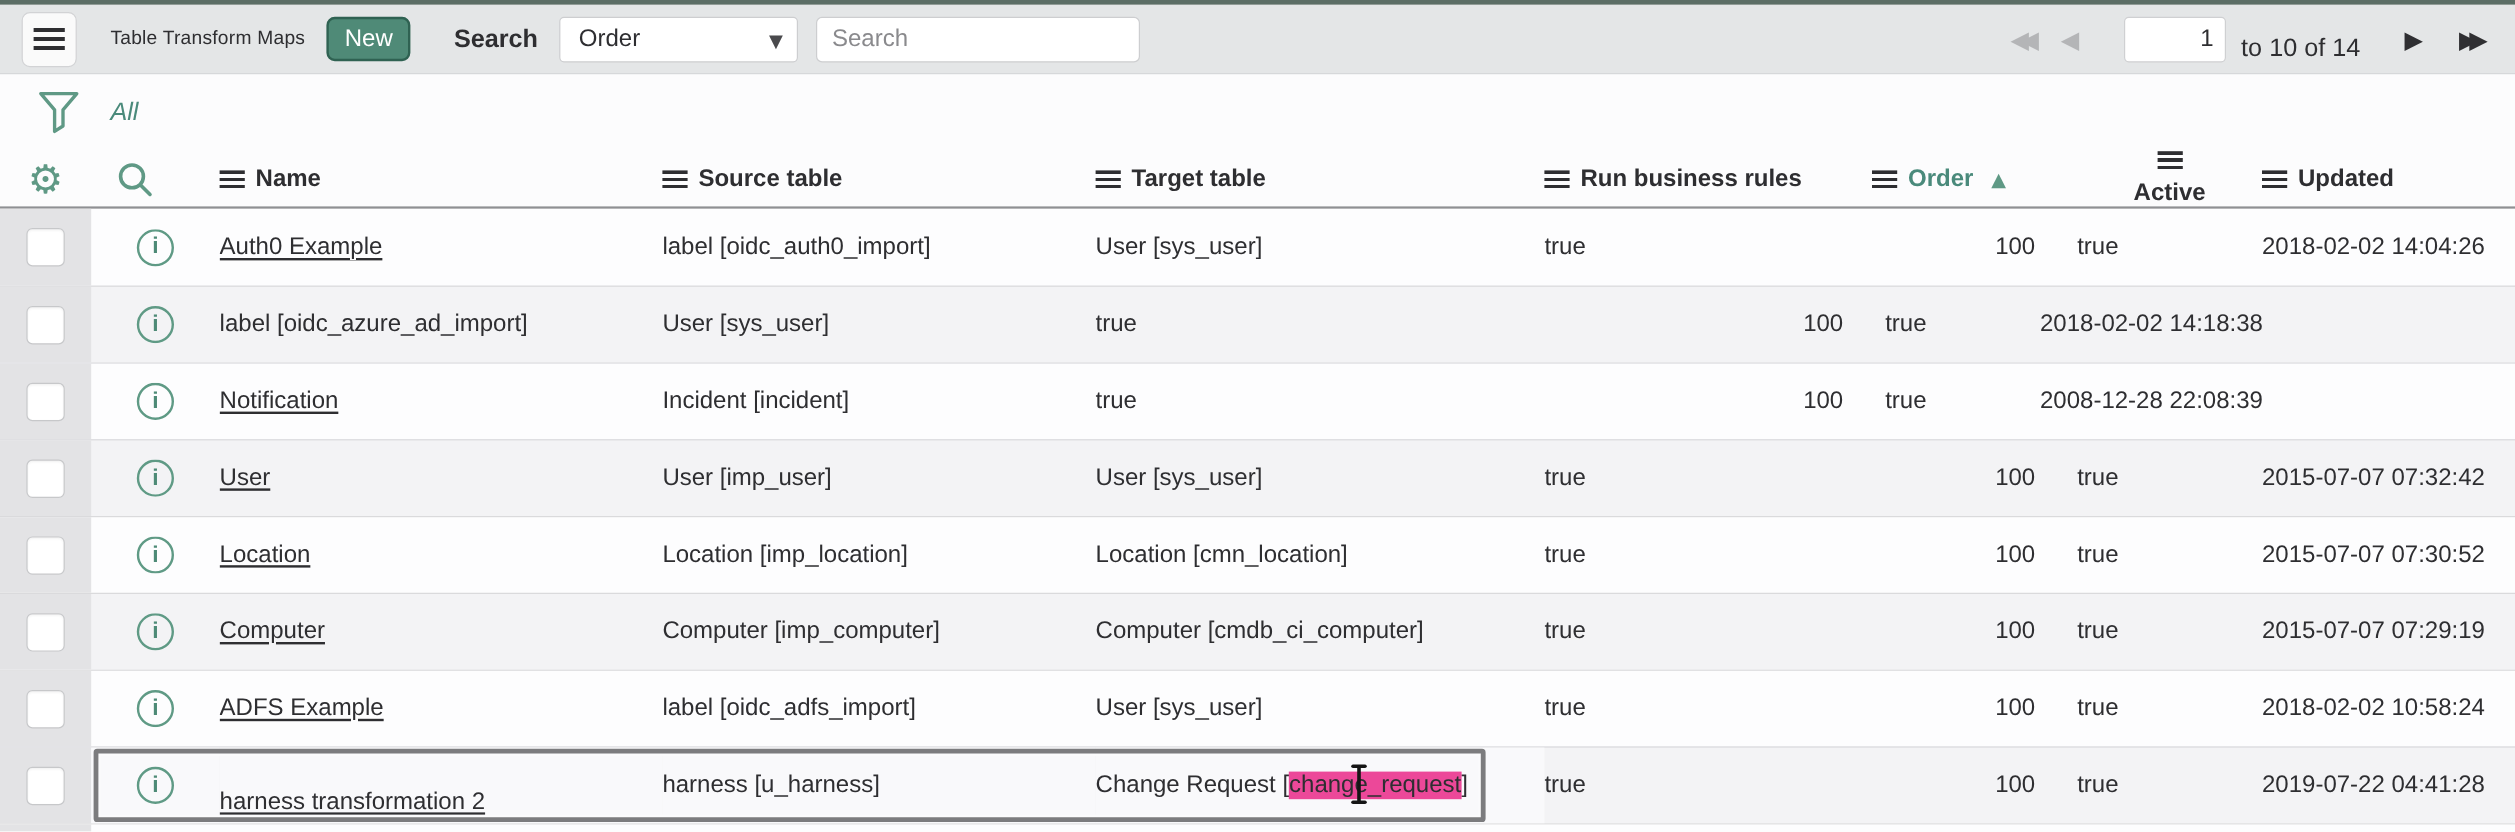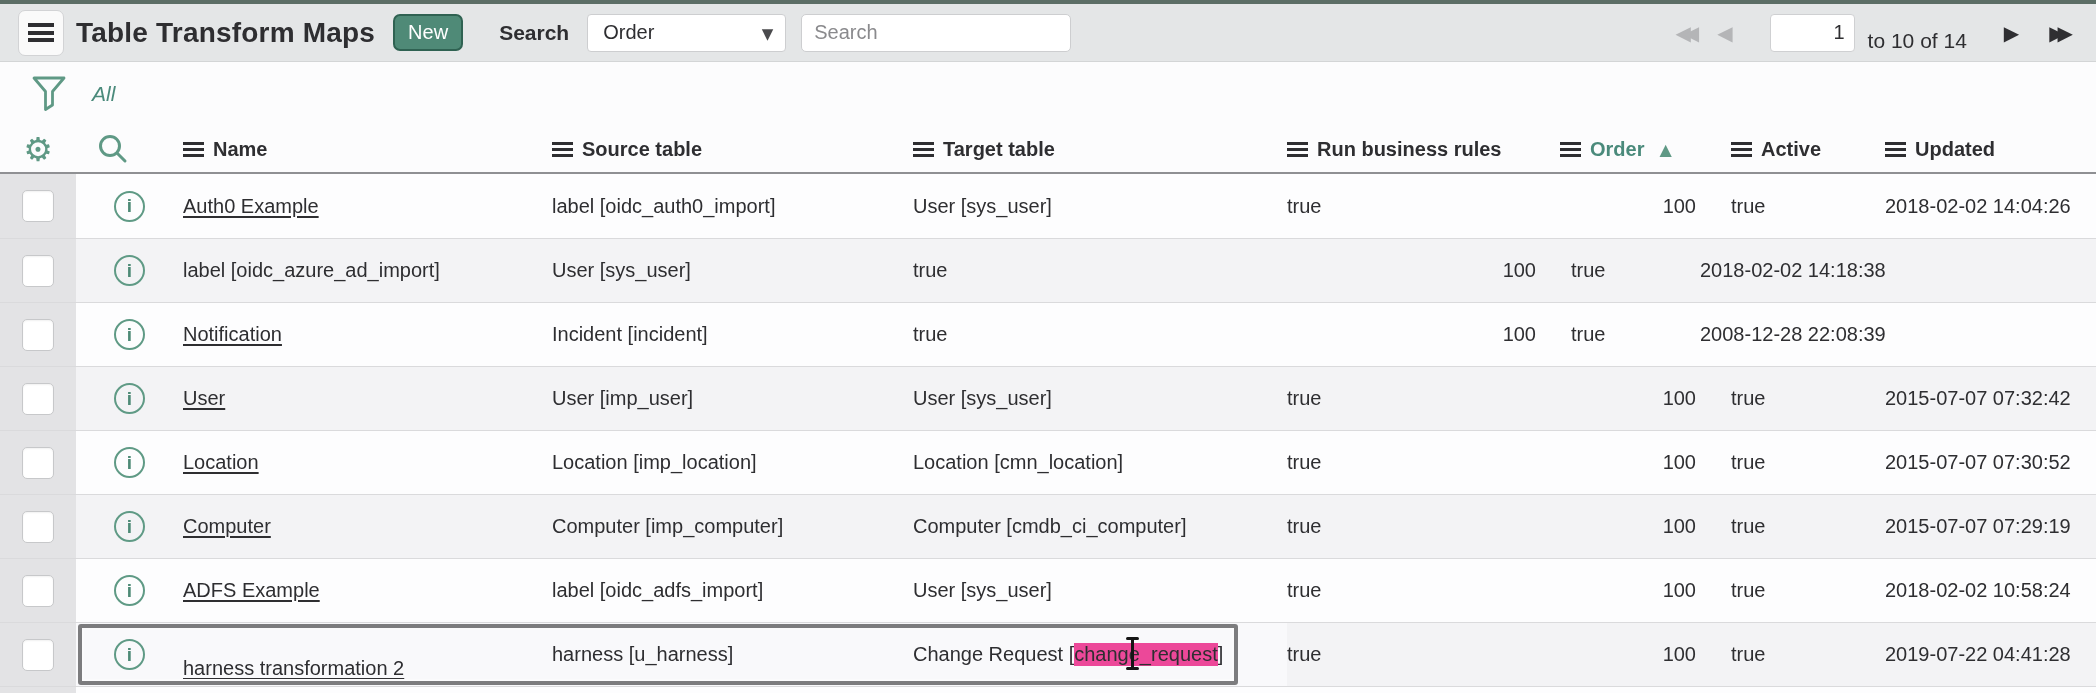--- a/index.html
+++ b/index.html
@@ -25,21 +25,21 @@
   .hamburger {
     width: 46px; height: 46px;
     background: #fafafa;
     border: 1px solid #d2d3d5;
     border-radius: 7px;
     display: flex; align-items: center; justify-content: center;
     cursor: pointer;
   }
   .hambars { width: 26px; height: 19px;
     background: repeating-linear-gradient(to bottom,#2e2e31 0 4px,transparent 4px 7.5px); }
-  .list-title { margin-left: 12px; font-size: 28px; font-weight: 700; letter-spacing: .2px; }
+  .list-title { margin-left: 28px; font-size: 16px; font-weight: 400; letter-spacing: .2px; }
   .new-btn {
     margin-left: 18px;
     background: #4f8a77;
     border: 2px solid #2f6252;
     color: #fff;
     font-size: 20px;
     padding: 5px 13px;
     border-radius: 7px;
     cursor: pointer;
   }
@@ -120,21 +120,21 @@
   
   .colheader {
     height: 48px;
     background: #fcfcfd;
     border-bottom: 2px solid #8f9093;
   }
   .hcell { display: flex; align-items: center; gap: 9px; font-size: 20px; font-weight: 700; }
   .hc-center { justify-content: center; }
   .hc-search { justify-content: flex-start; padding-left: 20px; }
   .hc-order { padding-left: 20px; color: #4a8a7b; }
-  .hc-active { padding-left: 31px; }
+  .hc-active { padding-left: 31px; flex-direction: column; }
   .bars { width: 21px; height: 15px; flex: 0 0 auto;
     background: repeating-linear-gradient(to bottom,#2e2e31 0 3px,transparent 3px 6px);
     cursor: pointer; }
   .gear { font-size: 33px; color: #5f9985; cursor: pointer;
     font-family: "DejaVu Sans",sans-serif; line-height: 1; }
   .sortasc { color: #5f9985; font-size: 16px; margin-left: 6px;
     font-family: "DejaVu Sans",sans-serif; }
 
   
   .row { height: 64px; position: relative; }

